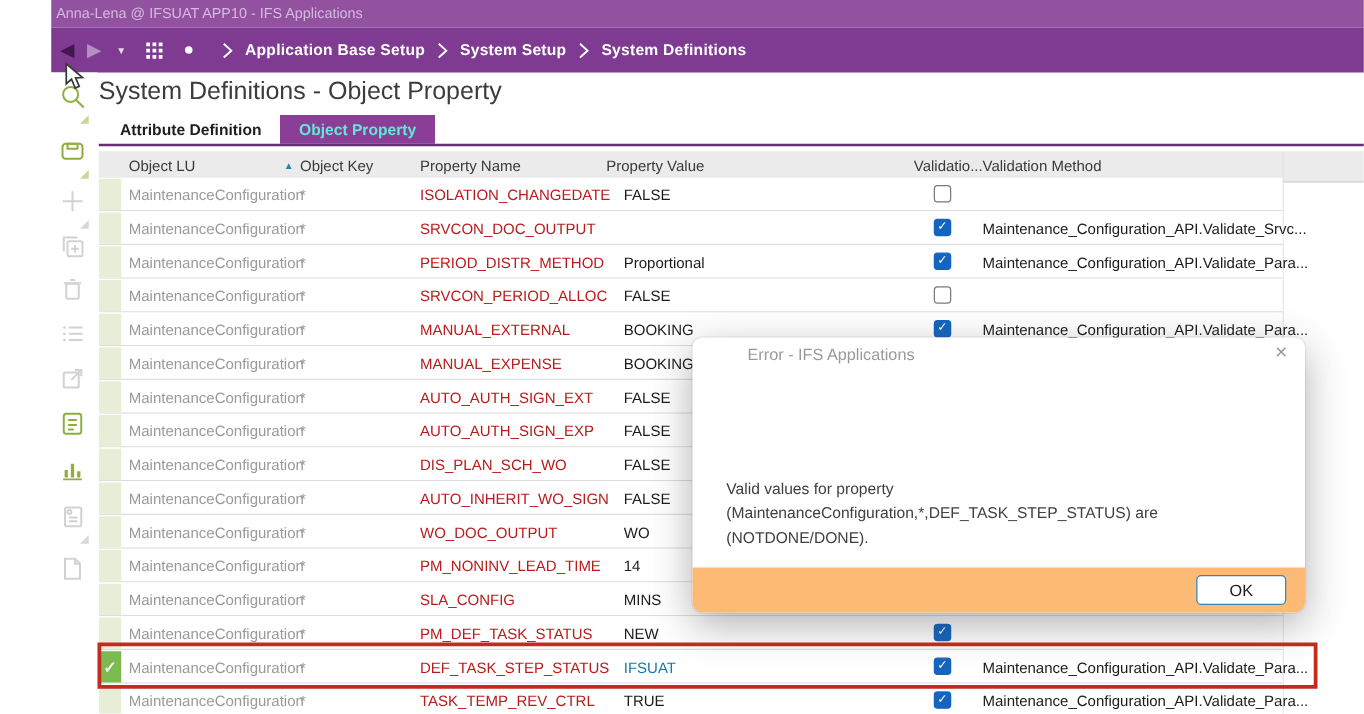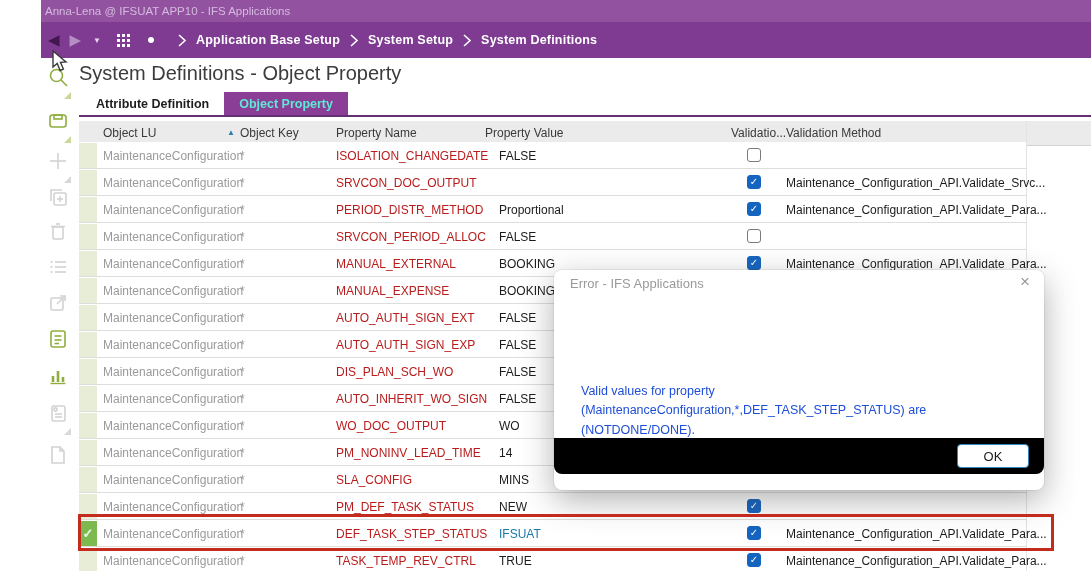--- a/index.html
+++ b/index.html
@@ -62,28 +62,28 @@
   .c-value.link { color:#1878A8; }
   .c-method{ left:707px; color:#1B1B1B;text-align:right; }
   .cb { position:absolute; left:668px; top:6px; width:14px; height:14px; border-radius:3px; }
   .cb.unchecked { background:#fff; border:1.5px solid #7A7A7A; }
   .cb.checked { background:#1565C0; border:1.5px solid #1565C0; color:#fff; font-size:10px; text-align:center; line-height:12px; }
   .table-right-sep { left:985px; top:121px; width:1px; height:450px; background:#E3E3E3; }
 
   
   .dialog { left:513px; top:270px; width:490px; height:220px; background:#FFFFFF; border-radius:8px;
             box-shadow:0 10px 32px rgba(50,50,50,.38), 0 0 0 1px rgba(0,0,0,.06); z-index:30; }
-  .dlg-titlebar { position:absolute; left:0; top:0; width:100%; height:26px; display:flex; align-items:center; }
+  .dlg-titlebar { position:absolute; left:0; top:0; width:100%; height:26px; display:flex; align-items:center;padding-left:28px; }
   .dlg-title { margin-left:16px; font-size:13px; color:#9A9A9A; }
   .dlg-close { position:absolute; right:10px; top:2px; font-size:17px; color:#9A9A9A; cursor:pointer; padding:0 4px; }
   .dlg-banner { position:absolute; left:0; top:26px; width:100%; height:72px; background:#7D3A88; }
   .dlg-heading { position:absolute; left:22px; top:20px; color:#FFFFFF; font-size:27px; }
   .dlg-errcircle { position:absolute; right:22px; top:13px; width:46px; height:46px; }
-  .dlg-body { position:absolute; left:27px; top:112px; width:452px; font-size:12.5px; color:#1d4ed8; line-height:1.55; }
-  .dlg-footer { position:absolute; left:0; bottom:16px; width:100%; height:36px; background:#000000; border-radius:0 0 8px 8px; }
+  .dlg-body { position:absolute; left:27px; top:112px; width:452px; font-size:12.5px; color:#404040; line-height:1.55; }
+  .dlg-footer { position:absolute; left:0; bottom:0; width:100%; height:36px; background:#fdba74; border-radius:0 0 8px 8px; }
   .ok-btn { position:absolute; right:15px; top:6px; width:72px; height:24px; background:#FFFFFF; border:1.5px solid #2E86C1;
             border-radius:4px; font-size:13px; color:#1A1A1A; font-family:"Liberation Sans",sans-serif; cursor:pointer; }
 
   
   .annotation { left:37px; top:514px; width:976px; height:37px; border:3px solid #C42B1F; z-index:40; pointer-events:none; }
 
   
   .cursor { left:10px; top:50px; z-index:50; pointer-events:none; }
 </style>
 </head>

